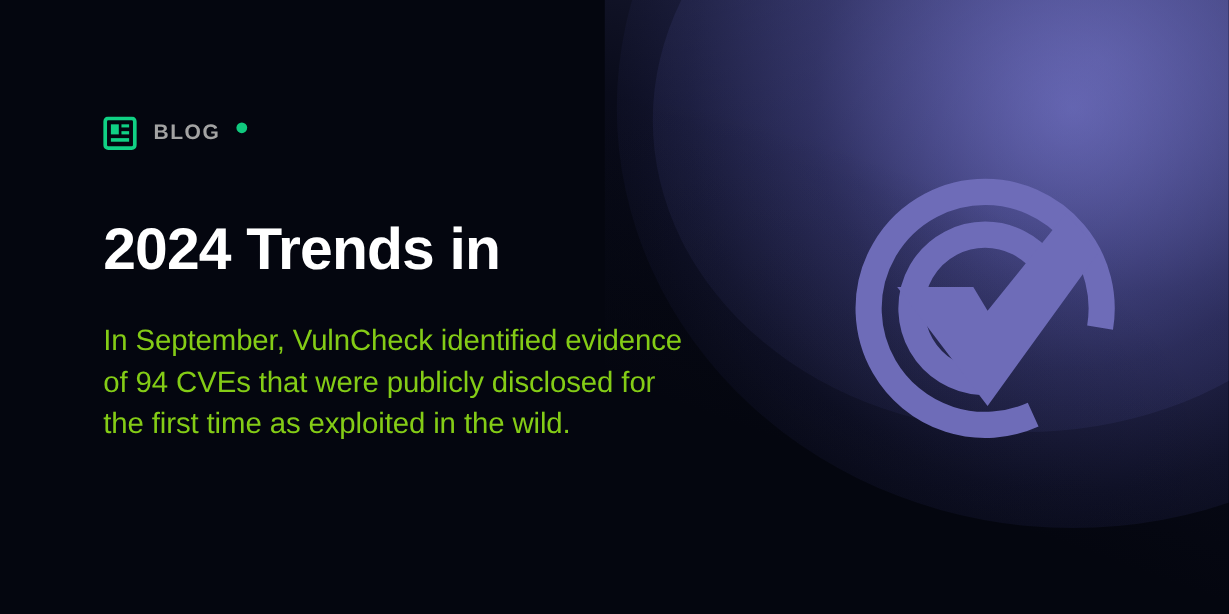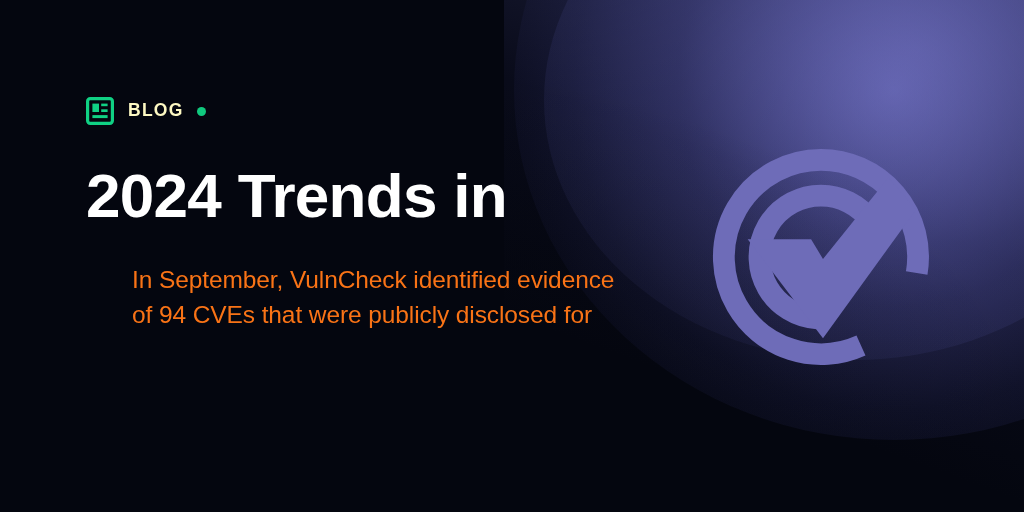--- a/index.html
+++ b/index.html
@@ -91,58 +91,56 @@
 
   .blog-icon {
     width: 28px;
     height: 28px;
     flex: 0 0 28px;
     display: block;
   }
 
   .meta-text {
     display: flex;
-    align-items: center;
     gap: 13px;
-    color: #fef9c3;
+    color: #a3a3a3;
     font-size: 17.5px;
     font-weight: bold;
     letter-spacing: 1.25px;
     line-height: 1;
     white-space: nowrap;
   }
 
   .meta-dot {
     width: 9px;
     height: 9px;
     border-radius: 50%;
     background: #10c97e;
     display: inline-block;
     flex: 0 0 9px;
   }
 
   .headline {
-    margin-top: 34px;
+    margin-top: 54px;
     color: #ffffff;
-    font-size: 62px;
+    font-size: 49px;
     font-weight: bold;
     line-height: 1.16;
     letter-spacing: -0.7px;
     max-width: 600px;
   }
 
   .subtext {
     margin-top: 31px;
-    color: #f97316;
+    color: #84cc16;
     font-size: 24.5px;
     font-weight: normal;
     line-height: 1.42;
     letter-spacing: -0.1px;
     max-width: 600px;
-    margin-left: 46px;
   }
 
   
   .logo-wrap {
     position: absolute;
     left: 712px;
     top: 148px;
     width: 218px;
     height: 218px;
     z-index: 4;
@@ -207,16 +205,17 @@
       </span>
     </div>
 
     <h1 class="headline">
       <span>2024 Trends in</span><br>
     </h1>
 
     <p class="subtext">
       <span>In September, VulnCheck identified evidence</span><br>
       <span>of 94 CVEs that were publicly disclosed for</span><br>
+      <span>the first time as exploited in the wild.</span>
     </p>
 
   </div>
 </div>
 
 </body></html>

